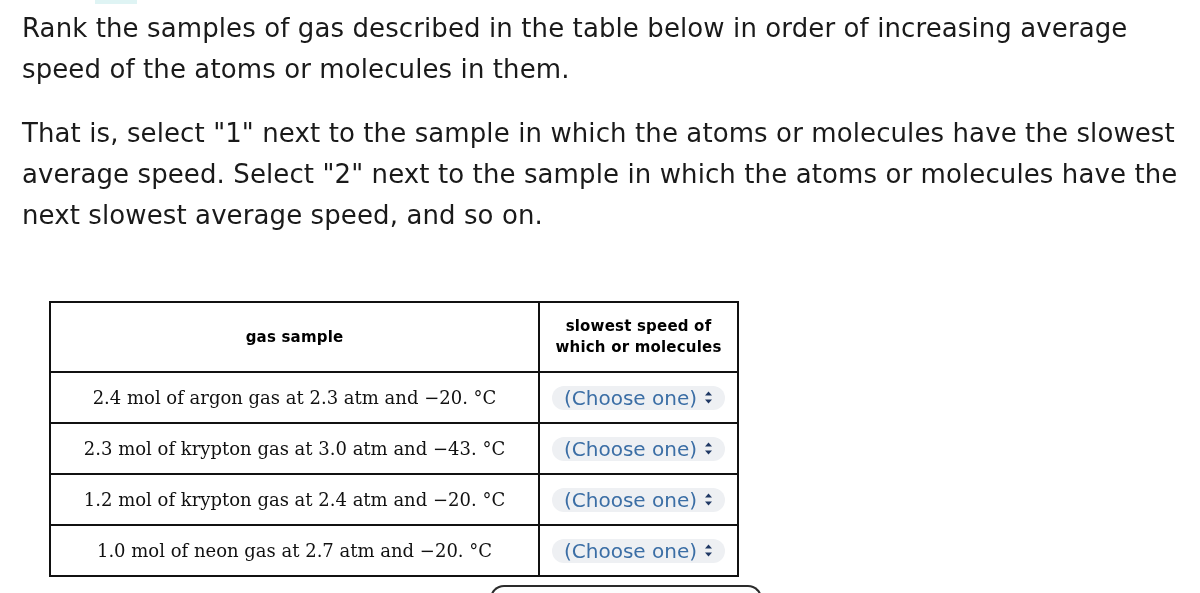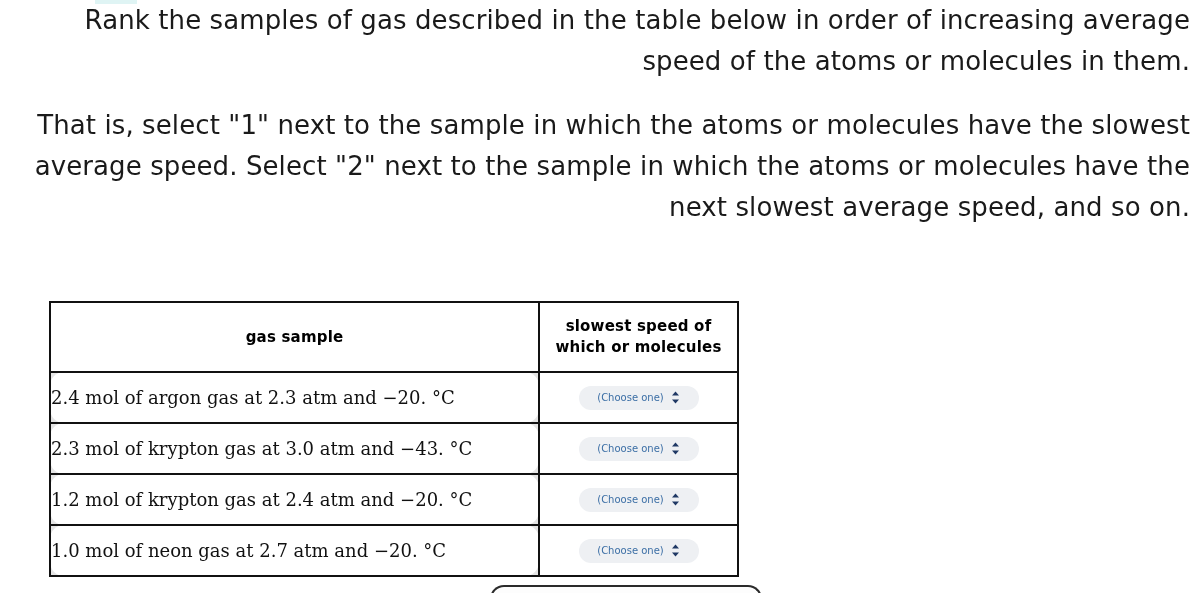--- a/index.html
+++ b/index.html
@@ -33,23 +33,22 @@
     position: absolute;
     left: 0;
     top: 0;
     width: 1200px;
     height: 593px;
   }
 
   .prompt {
     position: absolute;
     left: 22px;
-    top: 0;
+    top: 8px;
     width: 1168px;
-    text-align: right;
   }
   .prompt p {
     margin: 0;
     font-size: 26px;
     line-height: 41px;
     color: #1a1a1a;
     font-weight: 400;
     letter-spacing: 0.1px;
   }
   .prompt p.second {
@@ -57,21 +56,21 @@
   }
 
   
   .gas-table {
     position: absolute;
     left: 49px;
     top: 301px;
     width: 688px;
     border-collapse: collapse;
     table-layout: fixed;
-    background: #e5e5e5;
+    background: #f0abfc;
   }
   .gas-table col.c1 { width: 489px; }
   .gas-table col.c2 { width: 199px; }
 
   .gas-table th,
   .gas-table td {
     border: 2px solid #111111;
     background: #ffffff;
     padding: 0;
   }
@@ -91,43 +90,42 @@
 
   .gas-table tbody td {
     height: 49px;
     vertical-align: middle;
   }
   .cell-sample {
     font-family: "DejaVu Serif", "Liberation Serif", serif;
     font-size: 18px;
     color: #111111;
     padding-left: 18px;
-    text-align: left;
+    text-align: center;
     white-space: nowrap;
-    border-radius: 14px;
   }
   .cell-speed {
     text-align: center;
   }
 
   
   .choose-pill {
     display: inline-flex;
     align-items: center;
     justify-content: center;
     gap: 7px;
     min-width: 120px;
     height: 24px;
     padding: 0 12px;
     border: none;
     border-radius: 12px;
     background: #eef0f3;
     color: #3b6ea5;
     font-family: "DejaVu Sans", "Liberation Sans", sans-serif;
-    font-size: 10px;
+    font-size: 20px;
     line-height: 24px;
     cursor: pointer;
     white-space: nowrap;
     box-sizing: border-box;
   }
   .choose-pill .pill-label {
     display: inline-block;
   }
   .choose-pill .pill-caret {
     display: inline-flex;

